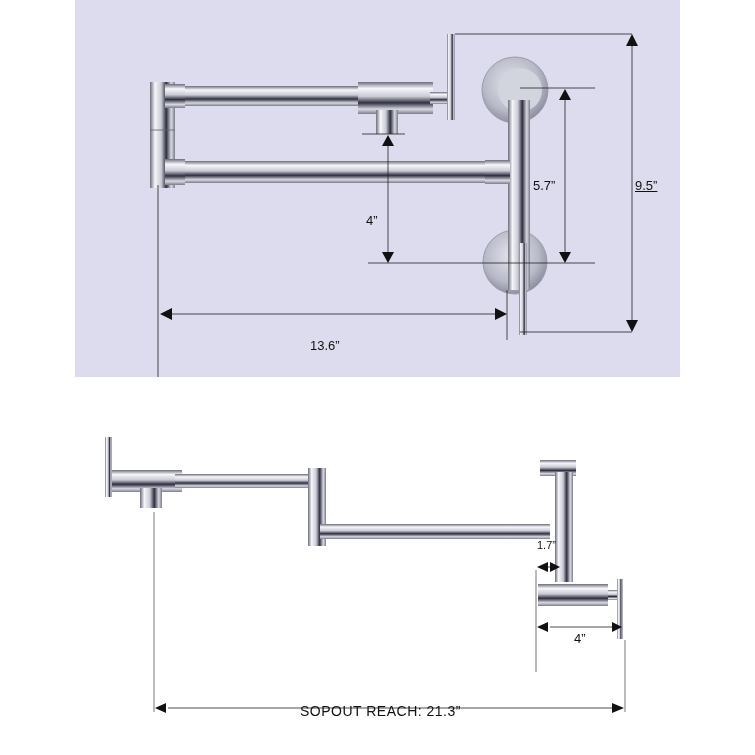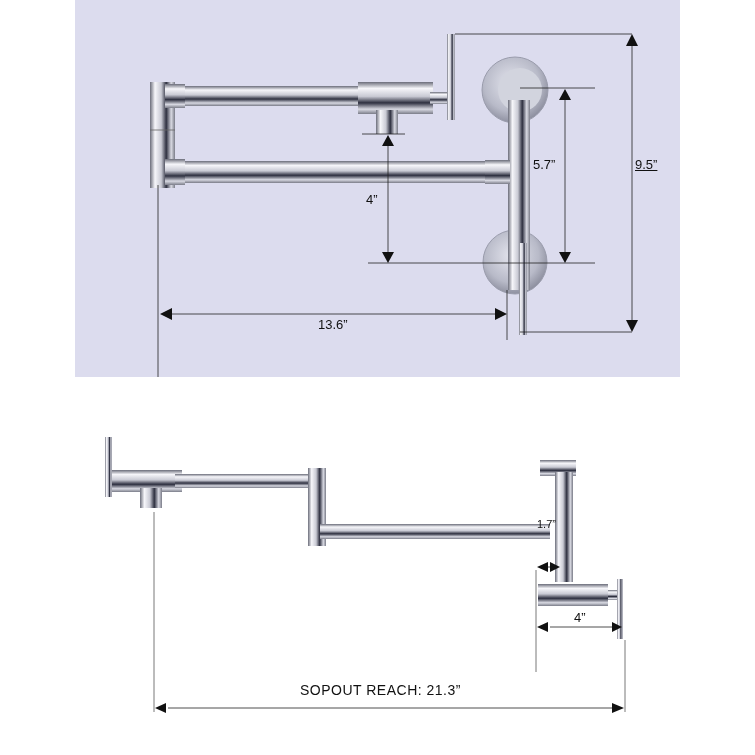--- a/index.html
+++ b/index.html
@@ -1,19 +1,19 @@
 <!DOCTYPE html>
 <html><head>
 <meta charset="utf-8">
 <style>
   html, body { margin:0; padding:0; background:#ffffff; }
   body { width:755px; height:755px; position:relative; overflow:hidden; font-family:"Liberation Sans", sans-serif; }
   .panel { position:absolute; left:75px; top:0; width:605px; height:377px; background:#dcdcee; }
   svg { position:absolute; left:0; top:0; }
-  .dim-label { position:absolute; font-size:13px; color:#111; font-family:"Liberation Sans", sans-serif; white-space:nowrap; }
+  .dim-label { position:absolute; font-size:13px; color:#111; font-family:"Liberation Sans", sans-serif; white-space:nowrap;margin-top:21px; }
   .big-label { font-size:14px; letter-spacing:0.5px; }
 </style>
 </head>
 <body>
 
 <div class="panel"></div>
 
 <svg width="755" height="755" viewBox="0 0 755 755">
   <defs>
     <linearGradient id="chromeH" x1="0" y1="0" x2="0" y2="1">
@@ -131,17 +131,17 @@
     <path d="M548,562 L548,572 L537,567 z"></path>
     <path d="M550,562 L550,572 L560,567 z"></path>
     <path d="M548,622 L548,632 L537,627 z"></path>
     <path d="M612,622 L612,632 L622,627 z"></path>
   </g>
 </svg>
 
 <div class="dim-label" style="left:366px;top:192px;">4”</div>
 <div class="dim-label" style="left:533px;top:157px;">5.7”</div>
 <div class="dim-label" style="left:635px;top:157px;text-decoration:underline;">9.5”</div>
-<div class="dim-label" style="left:318px;top:317px;">13.6”</div>
+<div class="dim-label" style="left:310px;top:317px;">13.6”</div>
 
 <div class="dim-label" style="left:537px;top:518px;font-size:11px;">1.7”</div>
 <div class="dim-label" style="left:574px;top:610px;">4”</div>
 <div class="dim-label big-label" style="left:300px;top:682px;">SOPOUT REACH: 21.3”</div>
 
 </body></html>

